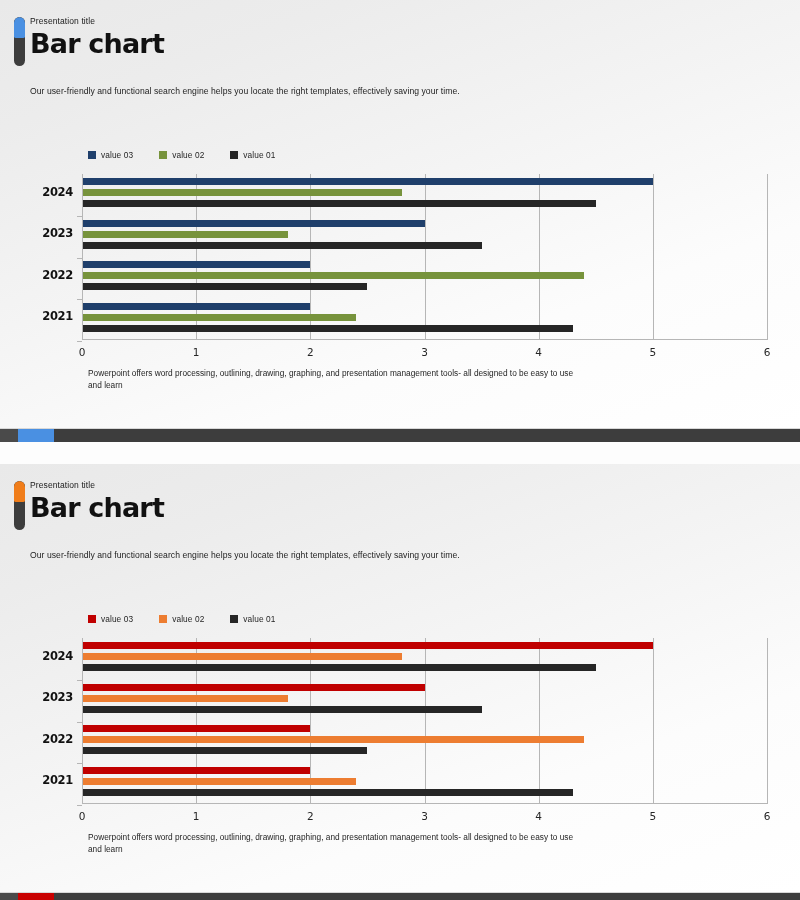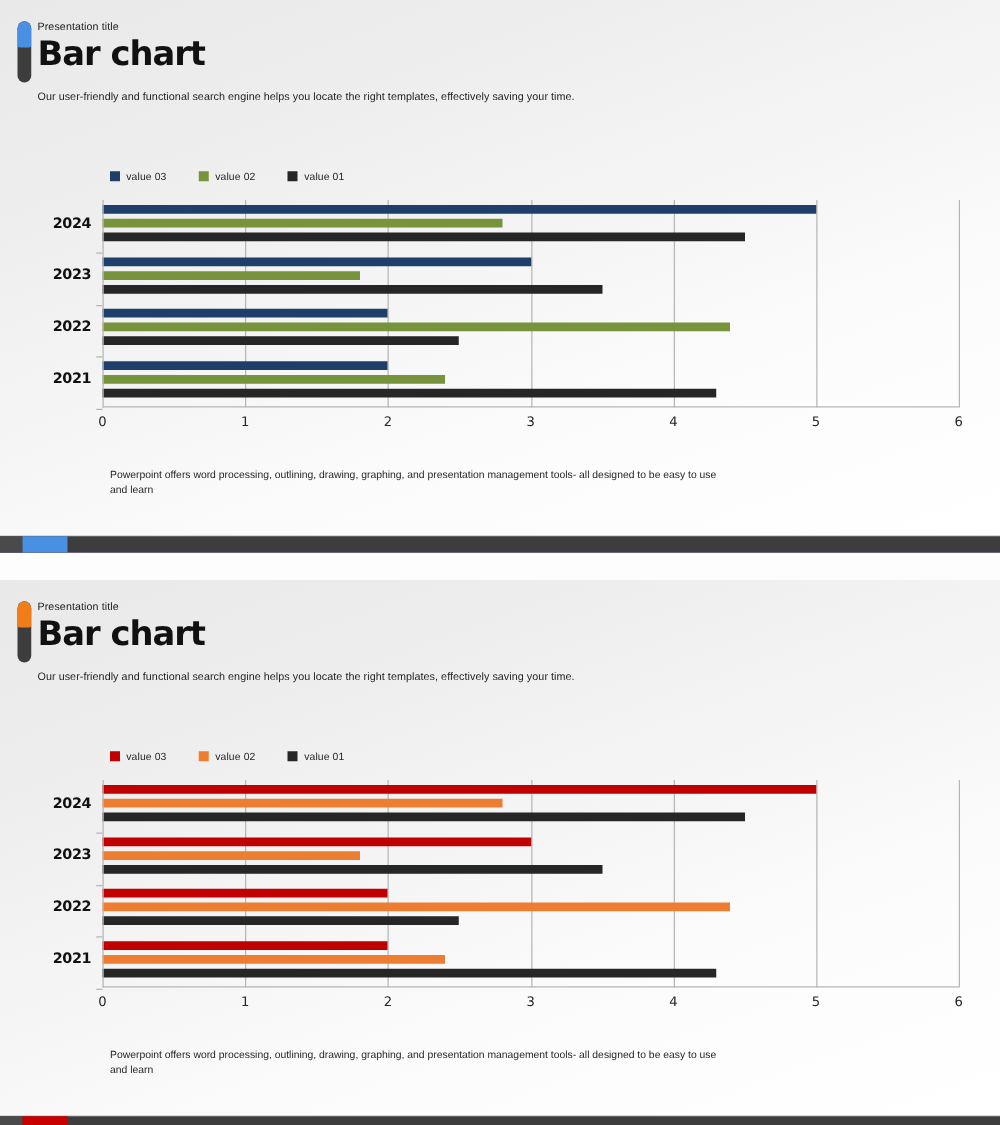--- a/index.html
+++ b/index.html
@@ -9,21 +9,21 @@
     height: 900px;
     background: #ffffff;
     font-family: "Liberation Sans", sans-serif;
     overflow: hidden;
   }
 
   .page {
     width: 800px;
     height: 640px;
     position: relative;
-    background: #4c1d95;
+    background: #fef9c3;
   }
 
   
   .slide {
     position: relative;
     width: 800px;
     background: linear-gradient(160deg, #e9e9e9 0%, #ececec 18%, #f4f4f4 46%, #fcfcfc 72%, #ffffff 100%);
     padding: 0;
     overflow: hidden;
   }
@@ -67,21 +67,21 @@
     color: #111111;
     letter-spacing: -0.8px;
     line-height: 32px;
     margin-top: 1px;
     font-family: "DejaVu Sans", sans-serif;
   }
   .subtitle {
     font-size: 8.6px;
     color: #232323;
     line-height: 12px;
-    margin-top: 11px;
+    margin-top: 25px;
     letter-spacing: 0.05px;
   }
 
   
   .legend {
     display: flex;
     gap: 26px;
     align-items: center;
     margin: 22px 0 0 88px;
   }
@@ -178,21 +178,21 @@
   .xtick {
     position: absolute;
     top: 2px;
     font-size: 10.5px;
     color: #262626;
     transform: translateX(-50%);
     font-family: "DejaVu Sans", sans-serif;
   }
 
   .footnote {
-    margin: 24px 0 0 88px;
+    margin: 4px 0 0 88px;
     font-size: 8.3px;
     line-height: 11.5px;
     color: #262626;
     max-width: 490px;
   }
 
   
   .strip {
     position: relative;
     width: 800px;

